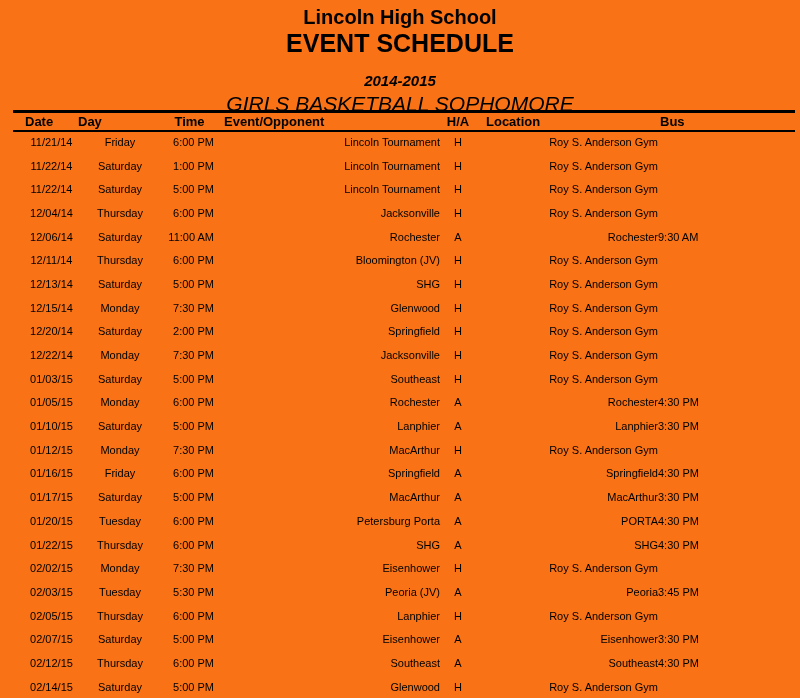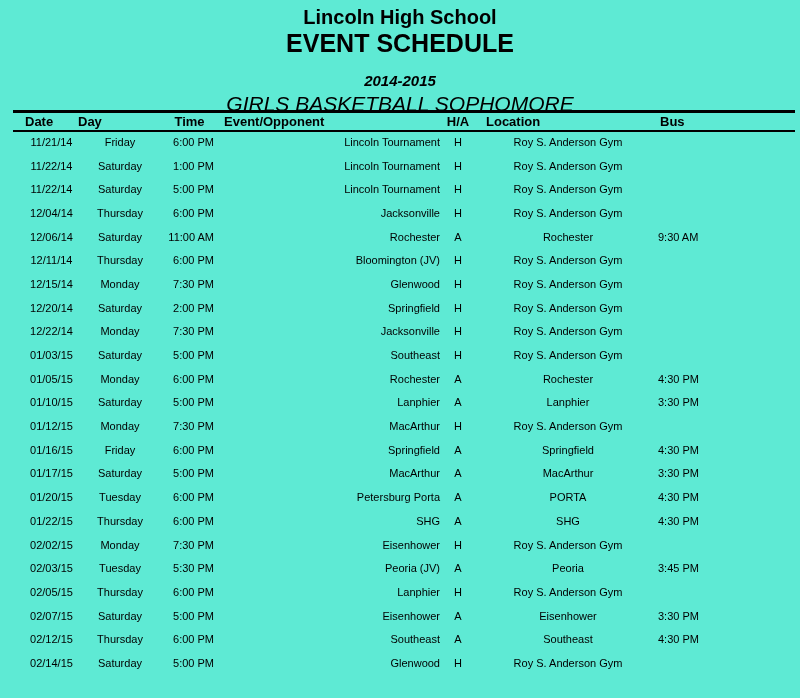--- a/index.html
+++ b/index.html
@@ -4,21 +4,21 @@
 <style>
   html, body {
     margin: 0;
     padding: 0;
     background: #ffffff;
   }
   .page {
     position: relative;
     width: 800px;
     height: 698px;
-    background: #5eead4;
+    background: #f97316;
     color: #000000;
     font-family: "Liberation Sans", sans-serif;
     overflow: hidden;
   }
   .title-line {
     position: absolute;
     left: 0;
     right: 0;
     text-align: center;
     white-space: nowrap;
@@ -73,21 +73,21 @@
   th.c3 { text-align: left; padding-left: 10px; }
   th.c4 { text-align: center; }
   th.c5 { text-align: left; padding-left: 10px; margin-top: 28px; }
   th.c6 { text-align: left; padding-left: 2px; }
 
   td.c0 { text-align: center; padding-left: 3px; margin-left: 8px; }
   td.c1 { text-align: center; }
   td.c2 { text-align: right; }
   td.c3 { text-align: right; padding-left: 10px; }
   td.c4 { text-align: center; }
-  td.c5 { text-align: center; padding-left: 2px; }
+  td.c5 { text-align: right; padding-left: 2px; }
   td.c6 { text-align: left; }
 </style>
 </head>
 <body>
 
 <div class="page">
 
   <div class="title-line t1">Lincoln High School</div>
   <div class="title-line t2">EVENT SCHEDULE</div>
   <div class="title-line t3">2014-2015</div>
@@ -166,20 +166,29 @@
         <tr>
           <td class="c0">12/11/14</td>
           <td class="c1">Thursday</td>
           <td class="c2">6:00 PM</td>
           <td class="c3">Bloomington (JV)</td>
           <td class="c4">H</td>
           <td class="c5">Roy S. Anderson Gym</td>
           <td class="c6"></td>
         </tr>
         <tr>
+          <td class="c0">12/13/14</td>
+          <td class="c1">Saturday</td>
+          <td class="c2">5:00 PM</td>
+          <td class="c3">SHG</td>
+          <td class="c4">H</td>
+          <td class="c5">Roy S. Anderson Gym</td>
+          <td class="c6"></td>
+        </tr>
+        <tr>
           <td class="c0">12/15/14</td>
           <td class="c1">Monday</td>
           <td class="c2">7:30 PM</td>
           <td class="c3">Glenwood</td>
           <td class="c4">H</td>
           <td class="c5">Roy S. Anderson Gym</td>
           <td class="c6"></td>
         </tr>
         <tr>
           <td class="c0">12/20/14</td>

